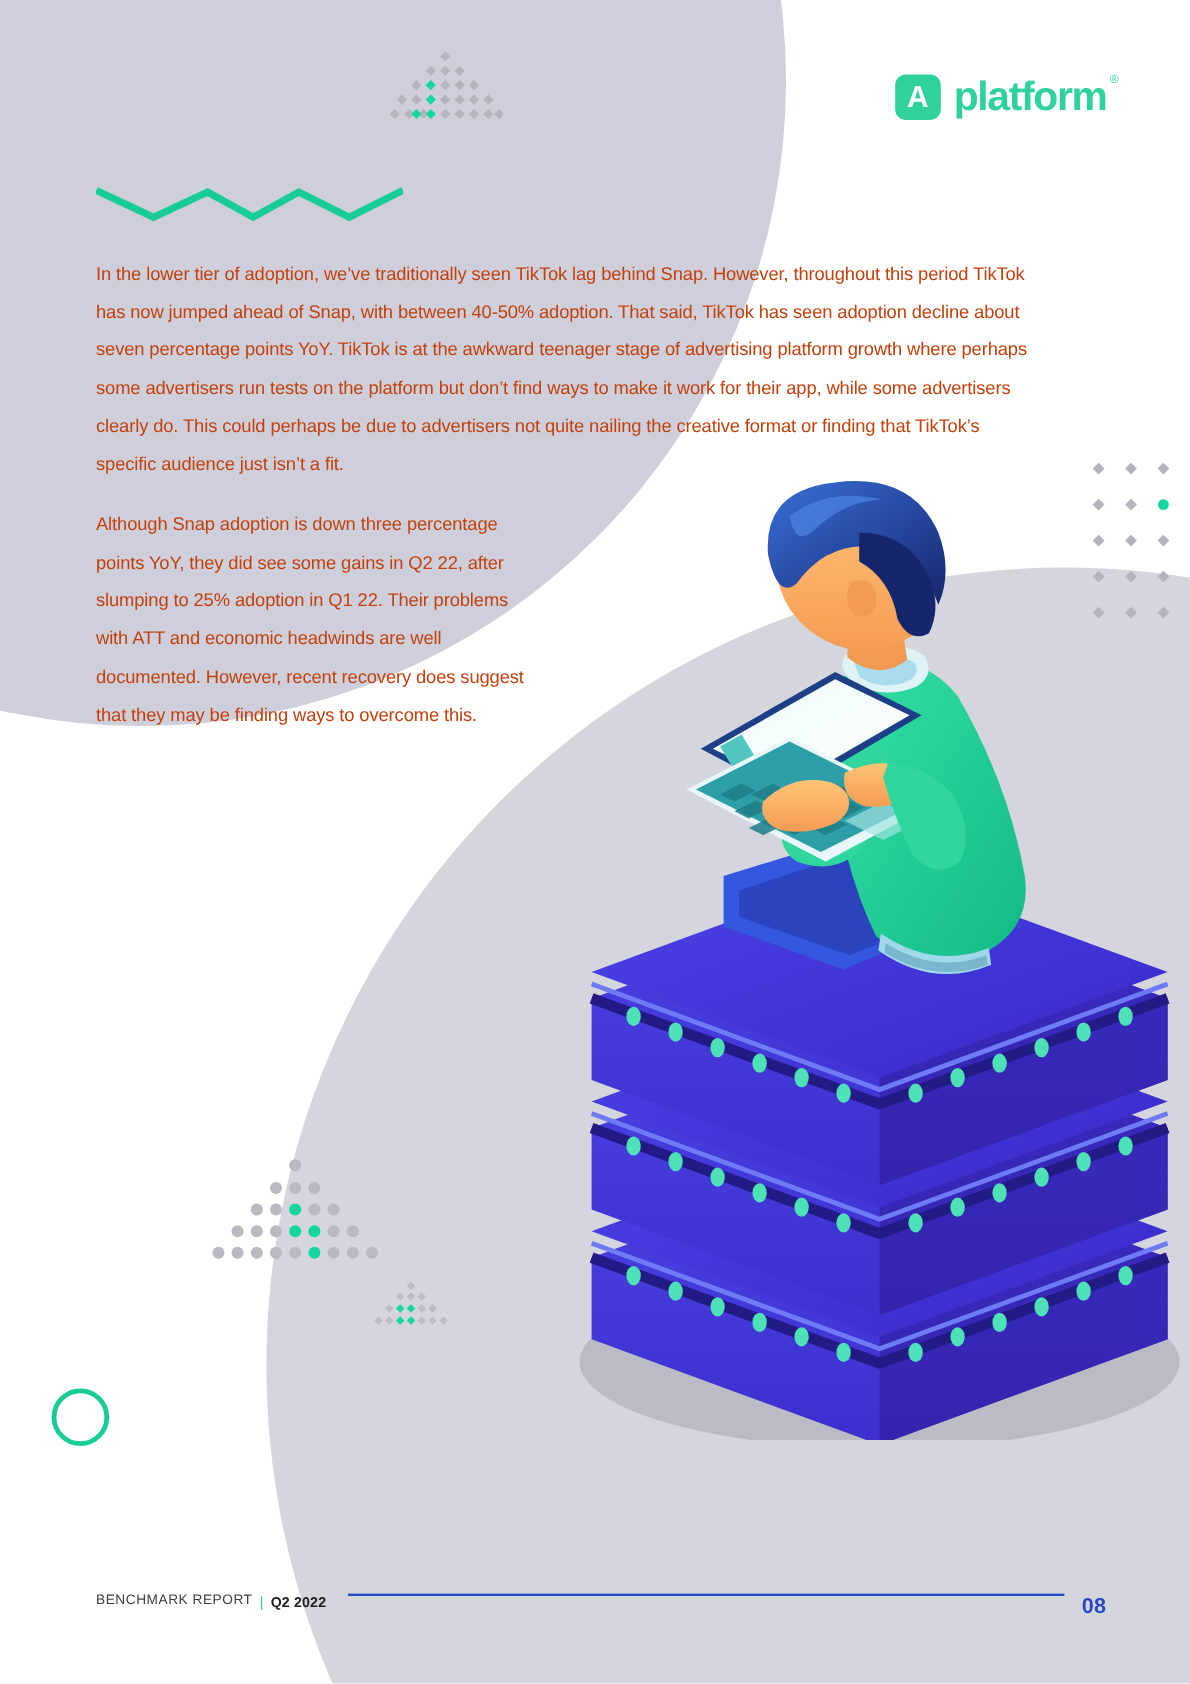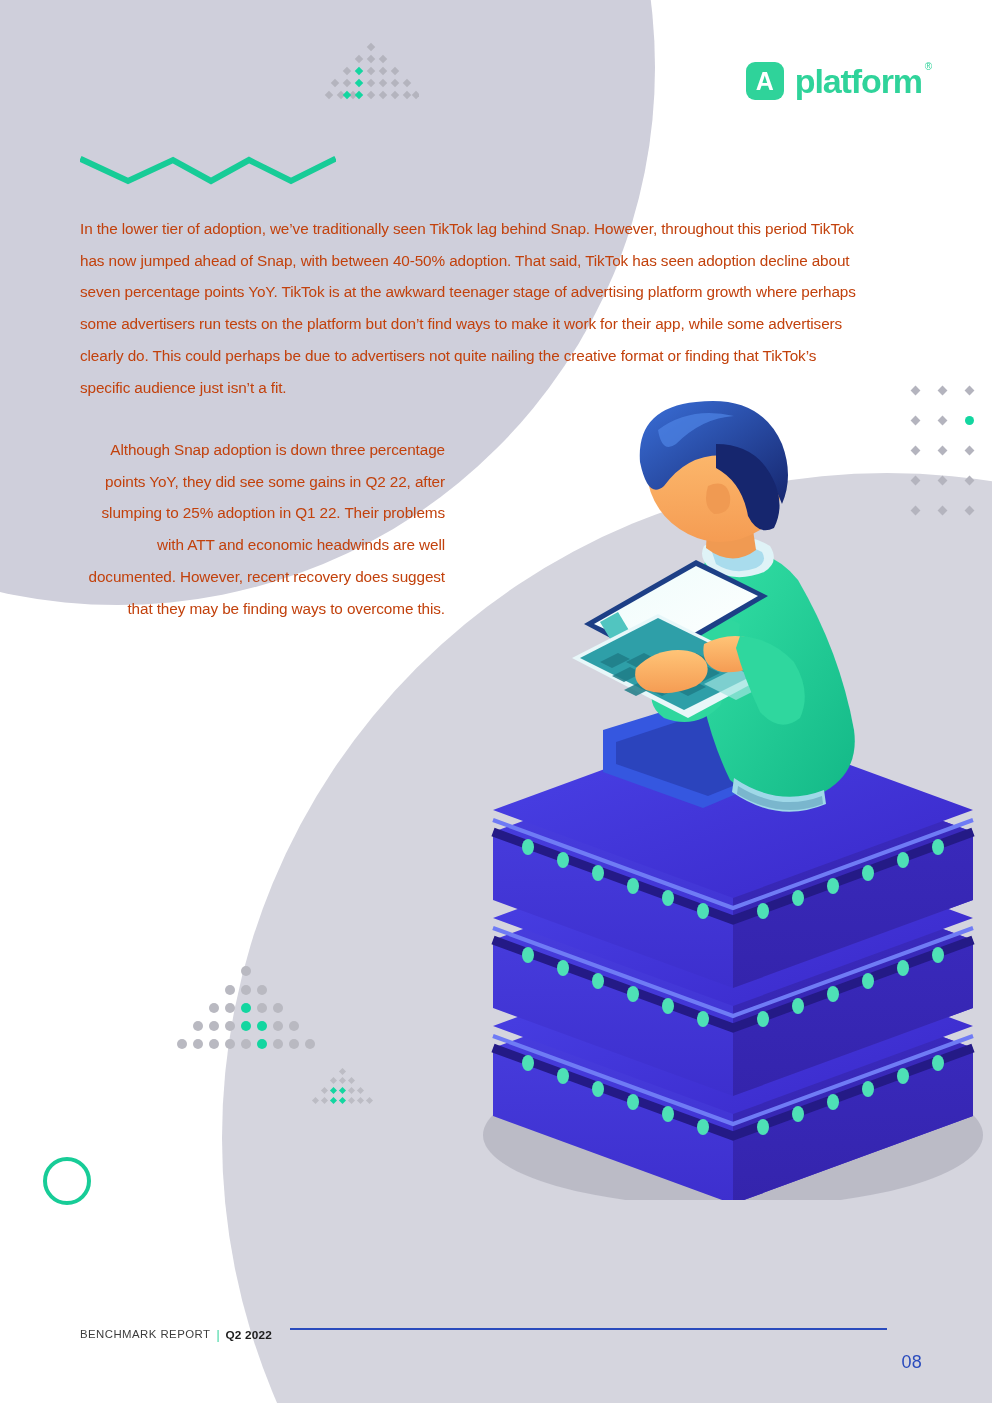--- a/index.html
+++ b/index.html
@@ -82,21 +82,21 @@
 
   
   .body-text {
     position:absolute;
     color:#c2410c;
     font-size:15.3px;
     line-height:31.7px;
     letter-spacing:-0.1px;
   }
   #para-intro { left:80px; top:213px; width:790px; }
-  #para-snap  { left:80px; top:434px; width:365px;text-align:right; }
+  #para-snap  { left:80px; top:422px; width:365px; }
   #para-dsp   { left:80px; top:683px; width:365px; }
 
   
   .illustration {
     position:absolute;
     left:468px; top:400px;
     width:540px; height:800px;
   }
   .illustration svg { display:block; }
 
@@ -126,24 +126,23 @@
     white-space:nowrap;
   }
   .footer-rule {
     flex:1;
     height:2px;
     background:#2a4bbd;
     margin:0 14px 0 18px;
   }
   .footer-page {
     font-size:18px;
-    font-weight:normal;
+    font-weight:bold;
     color:#2a4bbd;
     letter-spacing:0.3px;
-    margin-top:24px;
   }
 </style>
 </head>
 <body>
 
 <div class="page">
 
   <div class="bg-layer">
     <div class="blob-top"></div>
     <div class="blob-bottom"></div>

